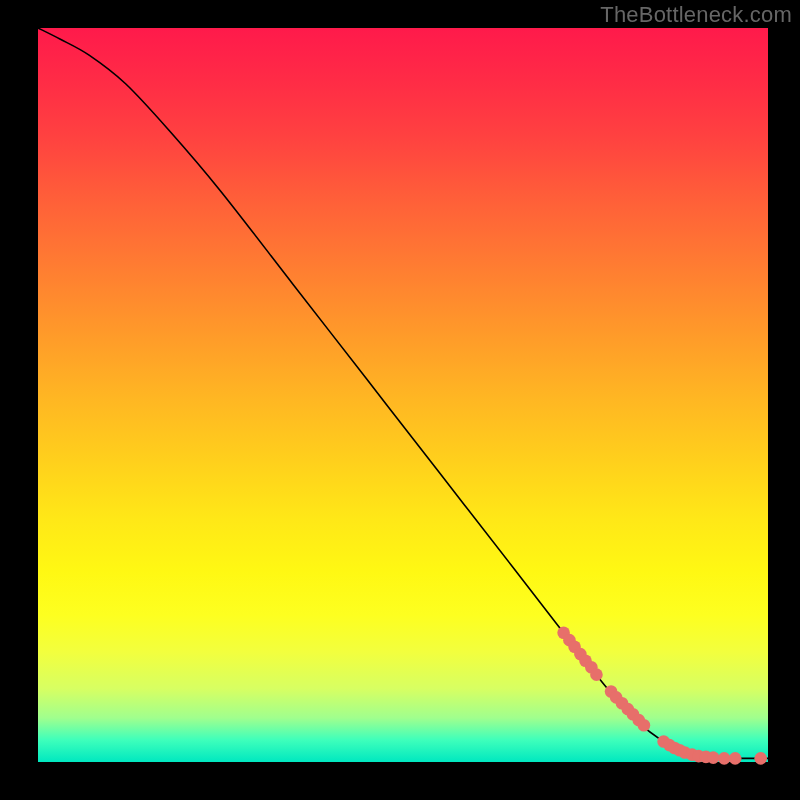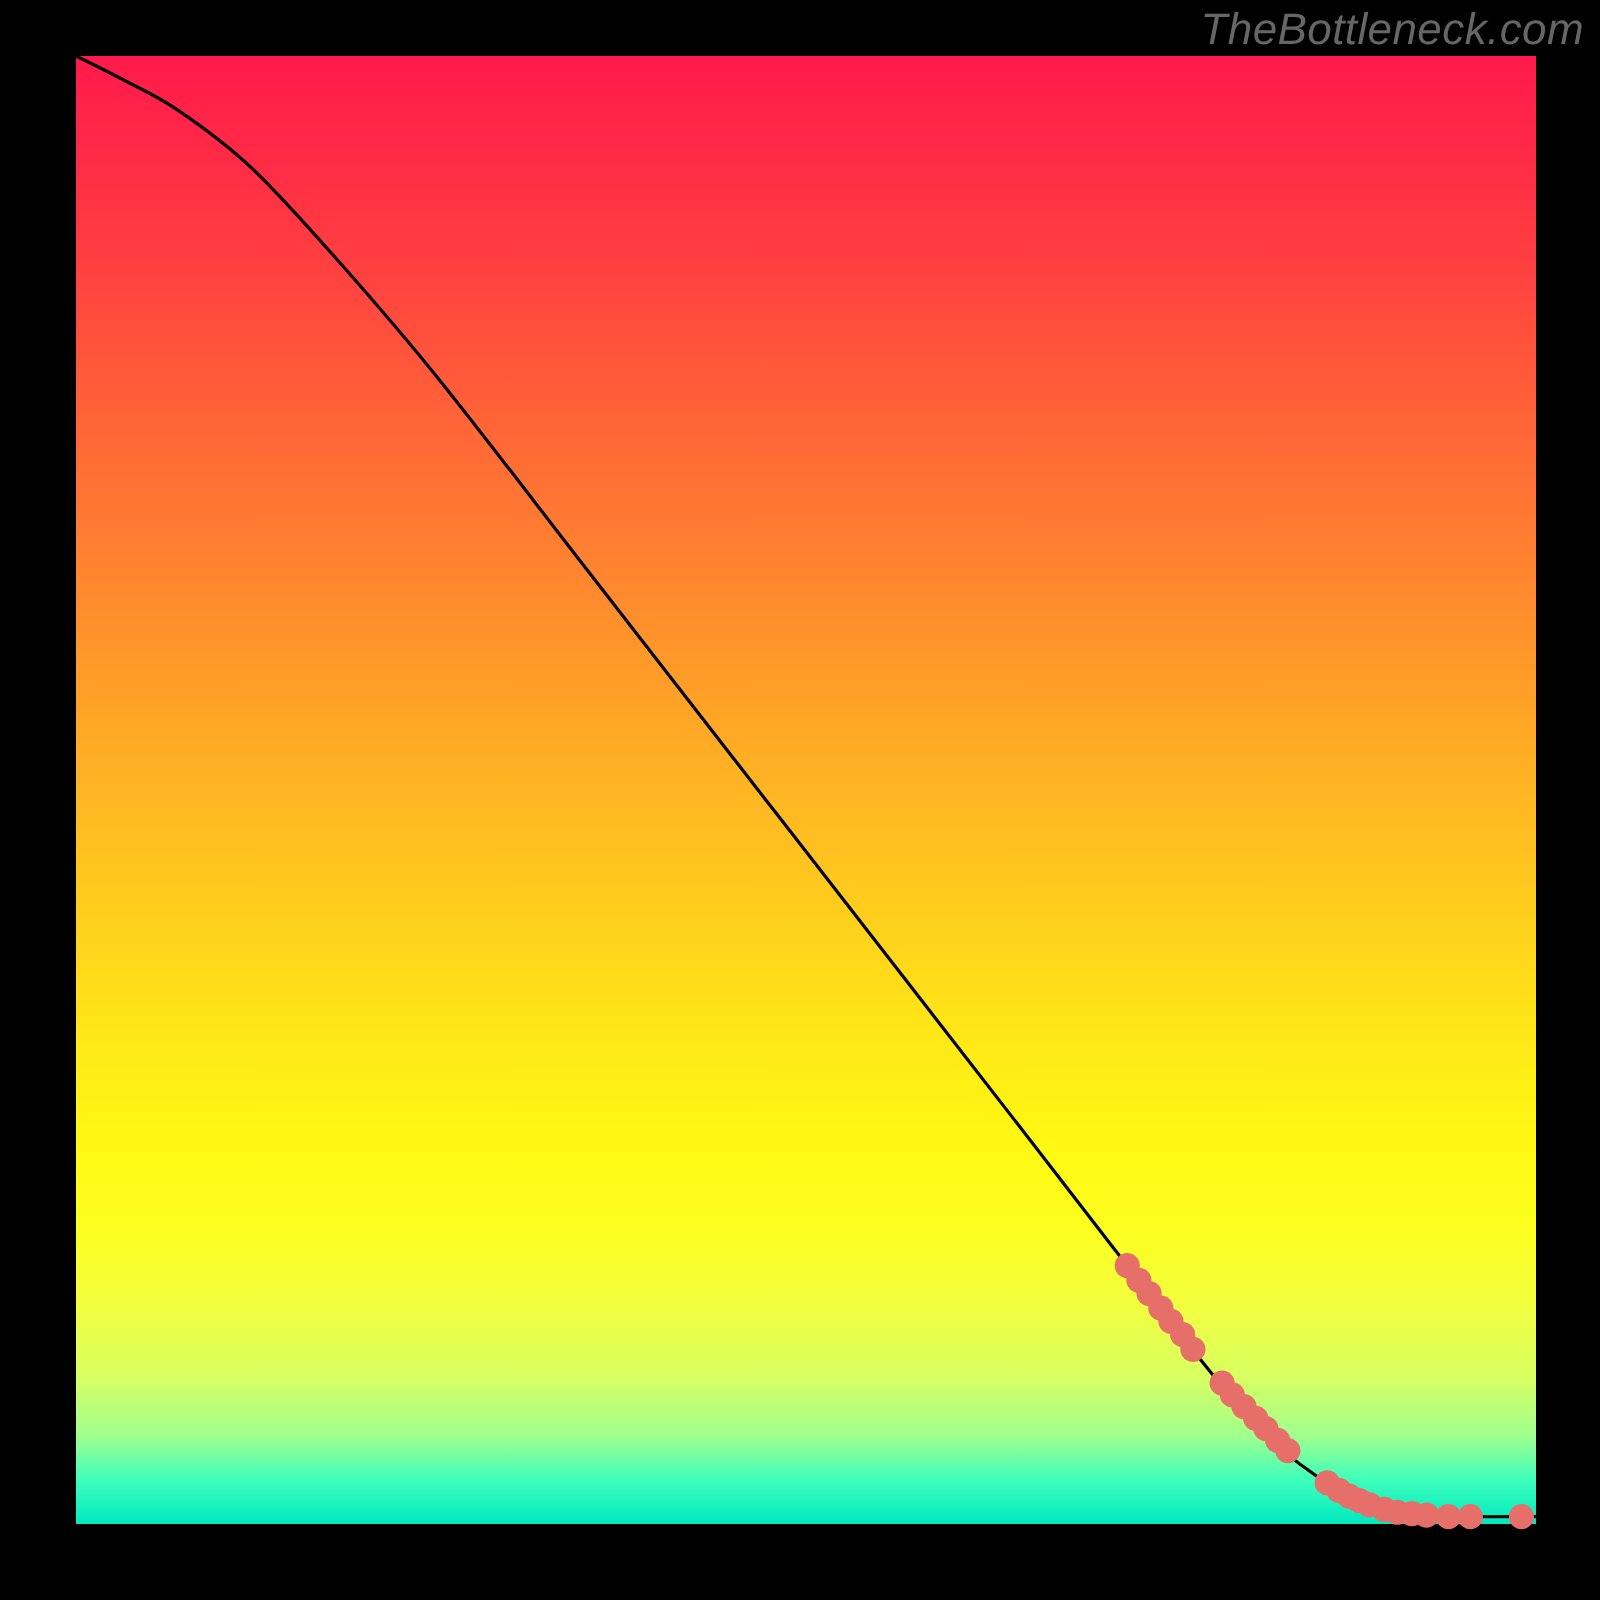--- a/index.html
+++ b/index.html
@@ -13,21 +13,20 @@
   }
   .watermark {
     position: absolute;
     top: 2px;
     right: 8px;
     color: #666;
     font-size: 22px;
     font-weight: 400;
     z-index: 10;
     letter-spacing: 0.2px;
-    font-style: italic;
   }
   .plot-area {
     position: absolute;
     left: 38px;
     top: 28px;
     width: 730px;
     height: 734px;
     
     background: linear-gradient(to bottom,
       #ff1a4b 0%,

